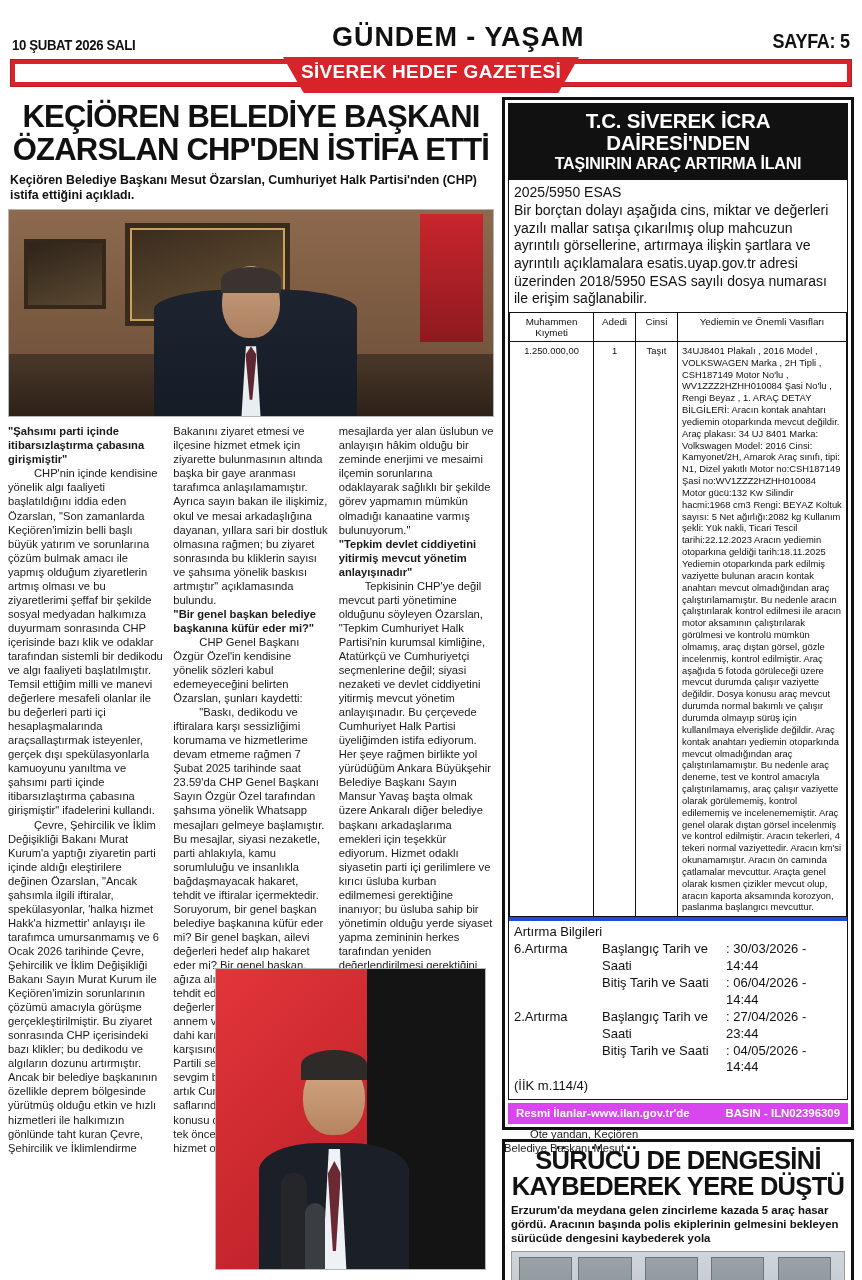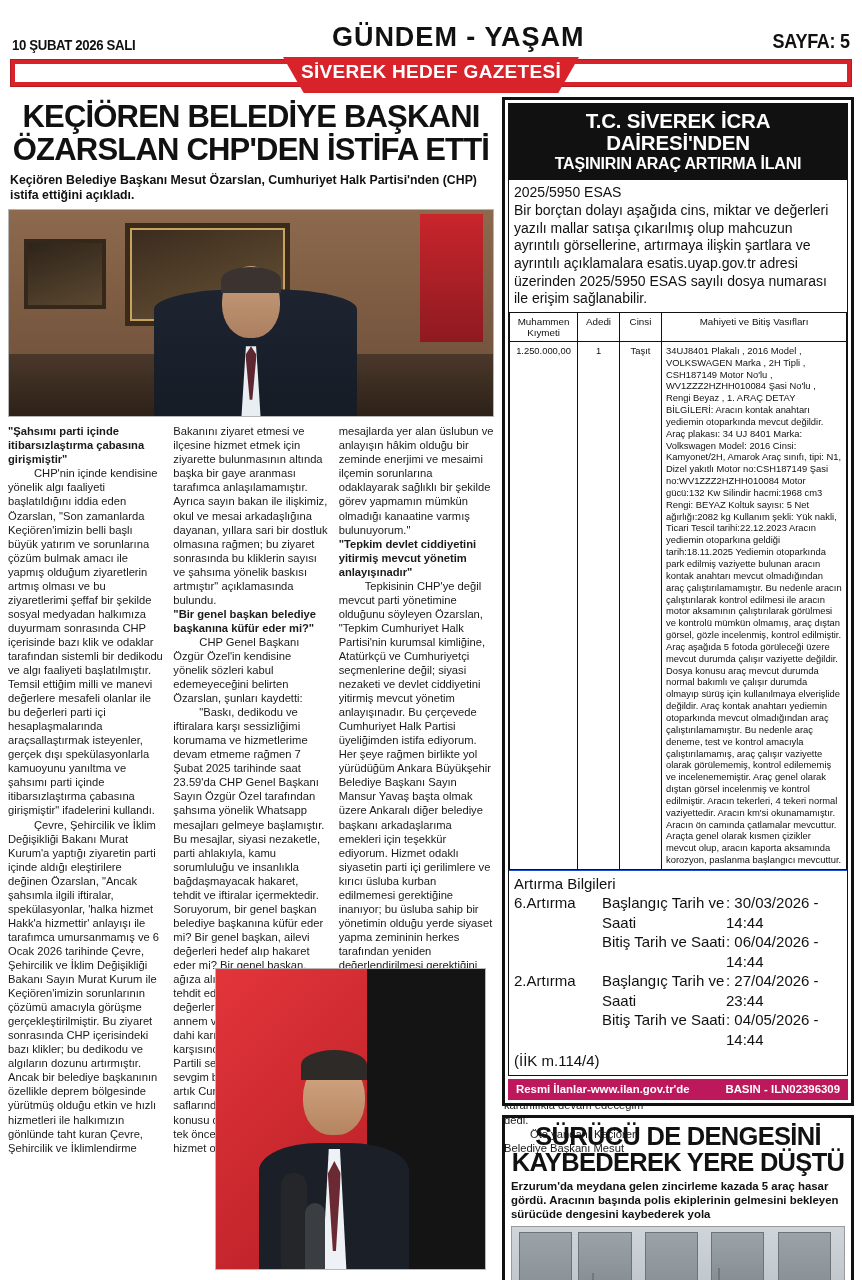--- a/index.html
+++ b/index.html
@@ -194,31 +194,31 @@
   .notice-intro { padding:4px 5px 4px 5px; font-size:14px; line-height:1.26; }
   .notice-intro .esas { display:block; }
 
   table.auct { width:100%; border-collapse:collapse; font-size:9.4px; }
   table.auct th, table.auct td {
     border:1px solid #111; padding:3px 4px; vertical-align:top; text-align:left;
   }
   table.auct th { font-weight:400; font-size:9.8px; }
   table.auct th.c, table.auct td.c { text-align:center; }
   table.auct td.desc { line-height:1.26; }
-  .auct-col1 { width:68px; } .auct-col2 { width:42px; } .auct-col3 { width:42px; }
-
-  .artirma { padding:3px 5px 4px 5px; font-size:15px; line-height:1.3; border-top:1px solid #1d4ed8; }
+  .auct-col1 { width:84px; } .auct-col2 { width:42px; } .auct-col3 { width:42px; }
+
+  .artirma { padding:3px 5px 4px 5px; font-size:13px; line-height:1.3; border-top:4px solid #1d4ed8; }
   .artirma .row { display:flex; }
   .artirma .lbl   { width:88px; flex:none; }
   .artirma .field { width:124px; flex:none; }
   .artirma .val   { flex:1; }
   .artirma .ilk { margin-top:2px; }
 
   .notice-foot {
-    background:#be185d; color:#fff; display:flex; justify-content:space-between;
+    background:#d946ef; color:#fff; display:flex; justify-content:space-between;
     padding:4px 8px 5px 8px; font-weight:700; font-size:11.4px; margin-top:3px;
   }
 
   
   .story2 { border:3px solid #111; padding:5px 6px 6px 6px; margin-top:9px; }
   .story2-head {
     font-weight:800; font-size:25.5px; line-height:1.02;
     letter-spacing:-0.7px; text-align:center; white-space:nowrap;
   }
   .story2-sub { font-weight:700; font-size:11.4px; line-height:1.21; margin-top:5px; }
@@ -298,30 +298,30 @@
     <div class="col-right">
 
       <div class="notice">
         <div class="notice-inner">
           <div class="notice-title">
             <div class="t1">T.C. SİVEREK İCRA DAİRESİ'NDEN</div>
             <div class="t2">TAŞINIRIN ARAÇ ARTIRMA İLANI</div>
           </div>
           <div class="notice-intro">
             <span class="esas">2025/5950 ESAS</span>
-            <span>Bir borçtan dolayı aşağıda cins, miktar ve değerleri yazılı mallar satışa çıkarılmış olup mahcuzun ayrıntılı görsellerine, artırmaya ilişkin şartlara ve ayrıntılı açıklamalara esatis.uyap.gov.tr adresi üzerinden 2025/5950 ESAS sayılı dosya numarası ile erişim sağlanabilir.</span>
+            <span>Bir borçtan dolayı aşağıda cins, miktar ve değerleri yazılı mallar satışa çıkarılmış olup mahcuzun ayrıntılı görsellerine, artırmaya ilişkin şartlara ve ayrıntılı açıklamalara esatis.uyap.gov.tr adresi üzerinden 2018/5950 ESAS sayılı dosya numarası ile erişim sağlanabilir.</span>
           </div>
 
           <table class="auct">
             <thead>
               <tr>
                 <th class="c auct-col1">Muhammen Kıymeti</th>
                 <th class="c auct-col2">Adedi</th>
                 <th class="c auct-col3">Cinsi</th>
-                <th class="c">Mahiyeti ve Bitiş Vasıfları</th>
+                <th class="c">Yediemin ve Önemli Vasıfları</th>
               </tr>
             </thead>
             <tbody>
               <tr>
                 <td class="c">1.250.000,00</td>
                 <td class="c">1</td>
                 <td class="c">Taşıt</td>
                 <td class="desc">34UJ8401 Plakalı , 2016 Model , VOLKSWAGEN Marka , 2H Tipli , CSH187149 Motor No'lu , WV1ZZZ2HZHH010084 Şasi No'lu , Rengi Beyaz , 1. ARAÇ DETAY BİLGİLERİ: Aracın kontak anahtarı yediemin otoparkında mevcut değildir. Araç plakası: 34 UJ 8401 Marka: Volkswagen Model: 2016 Cinsi: Kamyonet/2H, Amarok Araç sınıfı, tipi: N1, Dizel yakıtlı Motor no:CSH187149 Şasi no:WV1ZZZ2HZHH010084 Motor gücü:132 Kw Silindir hacmi:1968 cm3 Rengi: BEYAZ Koltuk sayısı: 5 Net ağırlığı:2082 kg Kullanım şekli: Yük nakli, Ticari Tescil tarihi:22.12.2023 Aracın yediemin otoparkına geldiği tarih:18.11.2025 Yediemin otoparkında park edilmiş vaziyette bulunan aracın kontak anahtarı mevcut olmadığından araç çalıştırılamamıştır. Bu nedenle aracın çalıştırılarak kontrol edilmesi ile aracın motor aksamının çalıştırılarak görülmesi ve kontrolü mümkün olmamış, araç dıştan görsel, gözle incelenmiş, kontrol edilmiştir. Araç aşağıda 5 fotoda görüleceği üzere mevcut durumda çalışır vaziyette değildir. Dosya konusu araç mevcut durumda normal bakımlı ve çalışır durumda olmayıp sürüş için kullanılmaya elverişlide değildir. Araç kontak anahtarı yediemin otoparkında mevcut olmadığından araç çalıştırılamamıştır. Bu nedenle araç deneme, test ve kontrol amacıyla çalıştırılamamış, araç çalışır vaziyette olarak görülememiş, kontrol edilememiş ve incelenememiştir. Araç genel olarak dıştan görsel incelenmiş ve kontrol edilmiştir. Aracın tekerleri, 4 tekeri normal vaziyettedir. Aracın km'si okunamamıştır. Aracın ön camında çatlamalar mevcuttur. Araçta genel olarak kısmen çizikler mevcut olup, aracın kaporta aksamında korozyon, paslanma başlangıcı mevcuttur.</td>
               </tr>
             </tbody>

